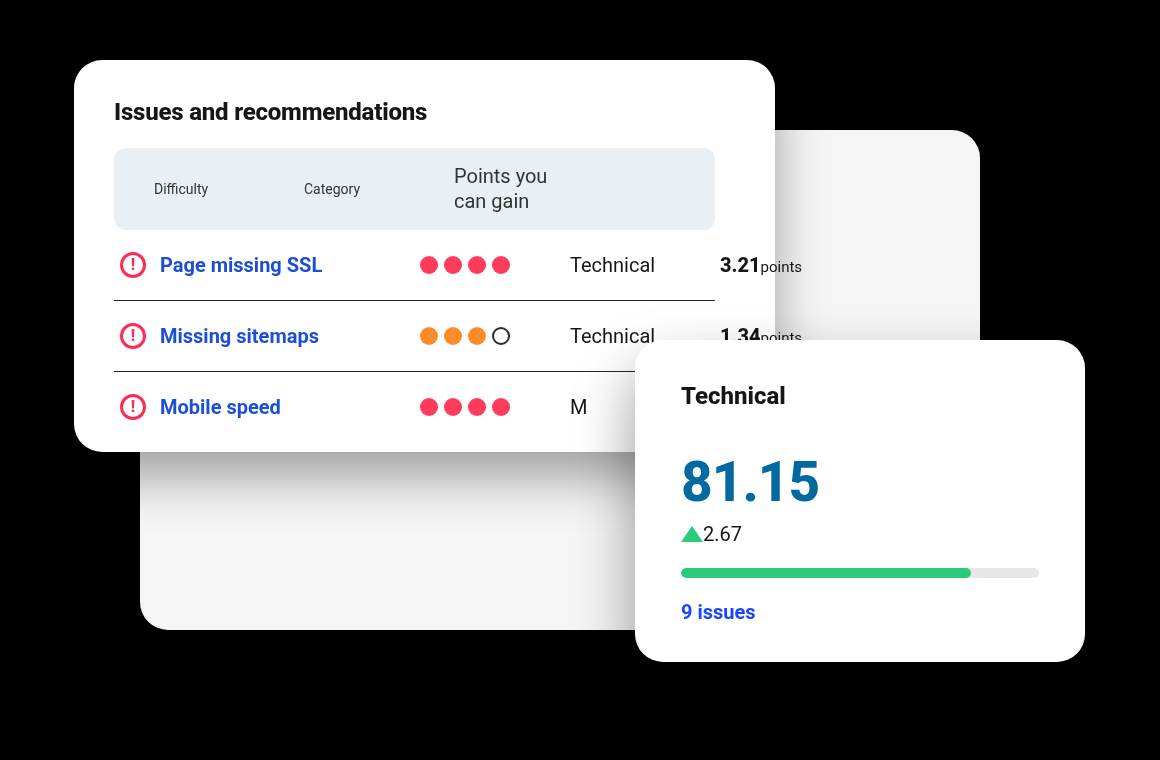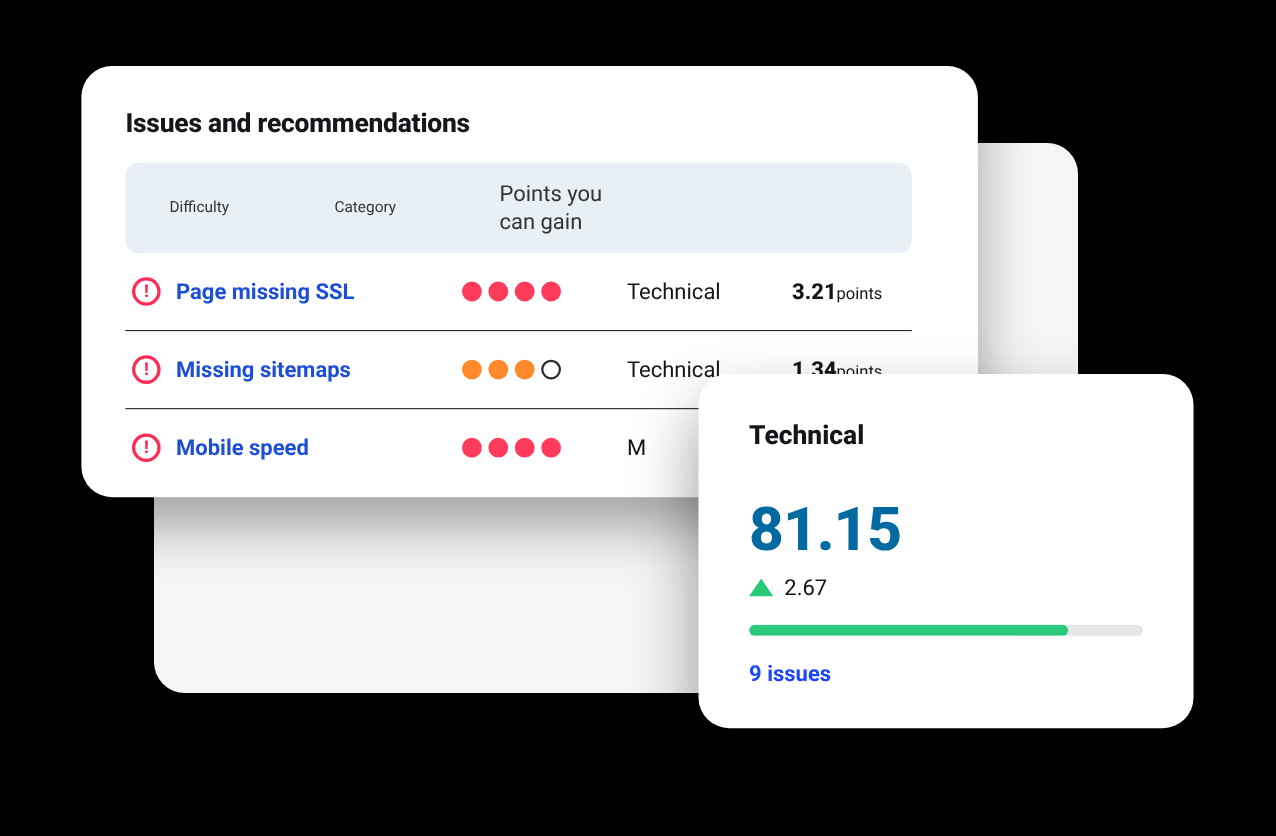--- a/index.html
+++ b/index.html
@@ -23,21 +23,21 @@
     background: #f5f5f5;
     border-radius: 28px;
     box-shadow: 0 25px 50px rgba(0,0,0,0.35);
   }
 
   
   .issues-card {
     position: absolute;
     left: 74px;
     top: 60px;
-    width: 815px;
+    width: 701px;
     background: #fff;
     border-radius: 28px;
     padding: 38px 60px 28px 40px;
     box-shadow: 0 25px 50px rgba(0,0,0,0.35);
   }
   .issues-title {
     font-size: 24px;
     font-weight: 800;
     color: #15151a;
     margin-bottom: 22px;
@@ -89,21 +89,21 @@
     left: 635px;
     top: 340px;
     width: 450px;
     background: #fff;
     border-radius: 28px;
     padding: 42px 46px 38px 46px;
     box-shadow: 0 30px 60px rgba(0,0,0,0.4);
   }
   .score-label { font-size: 24px; font-weight: 800; color: #15151a; margin-bottom: 6px; }
   .score-value { font-size: 55px; font-weight: 800; color: #0369a1; letter-spacing: -1px; line-height: 1.05; margin-top: 44px; }
-  .score-delta { display: flex; align-items: center; gap: 10px; margin-top: 10px; font-size: 20px; color: #15151a; }
+  .score-delta { display: flex; align-items: center; gap: 0; margin-top: 10px; font-size: 20px; color: #15151a; }
   .tri-up {
     width: 0; height: 0;
     border-left: 11px solid transparent;
     border-right: 11px solid transparent;
     border-bottom: 16px solid #2bc97a;
   }
   .bar-track {
     margin-top: 22px;
     width: 100%; height: 10px; background: #e7e7ea; border-radius: 6px; overflow: hidden;
   }

